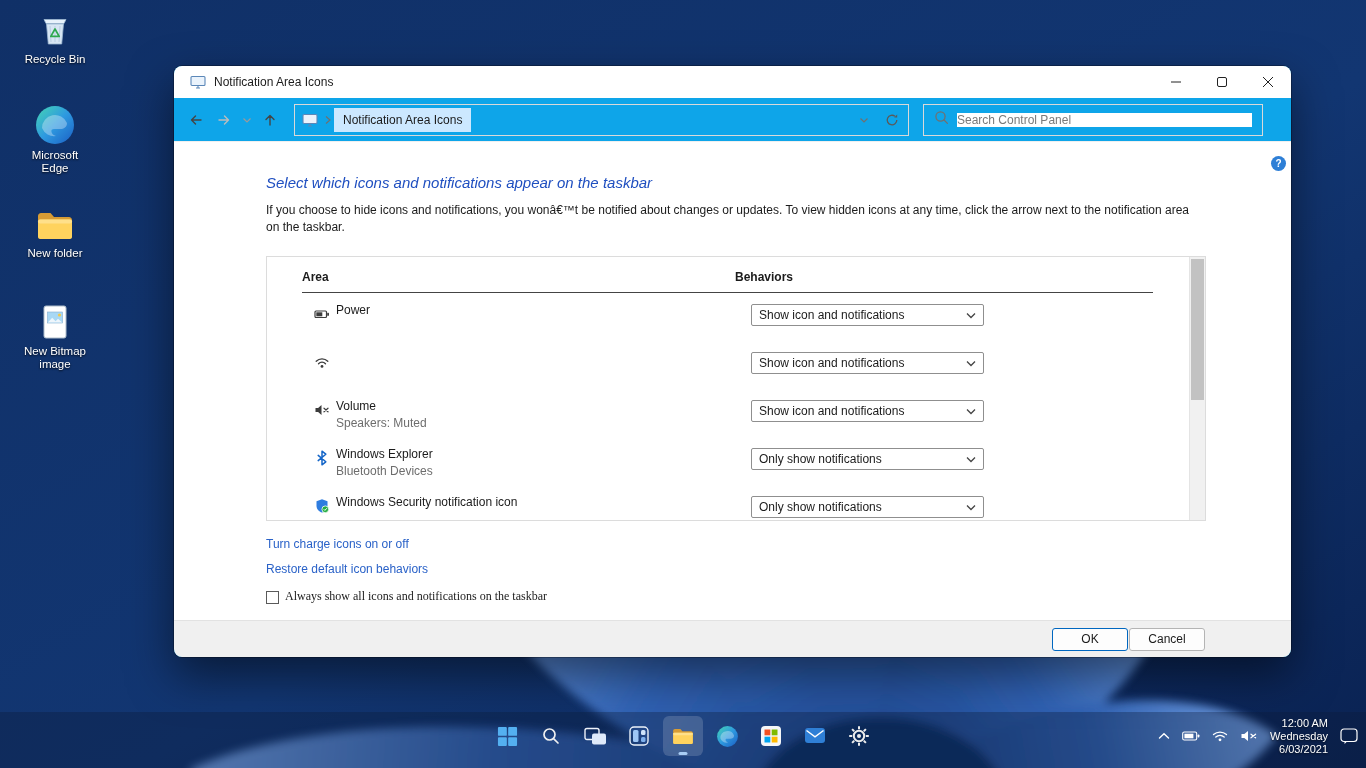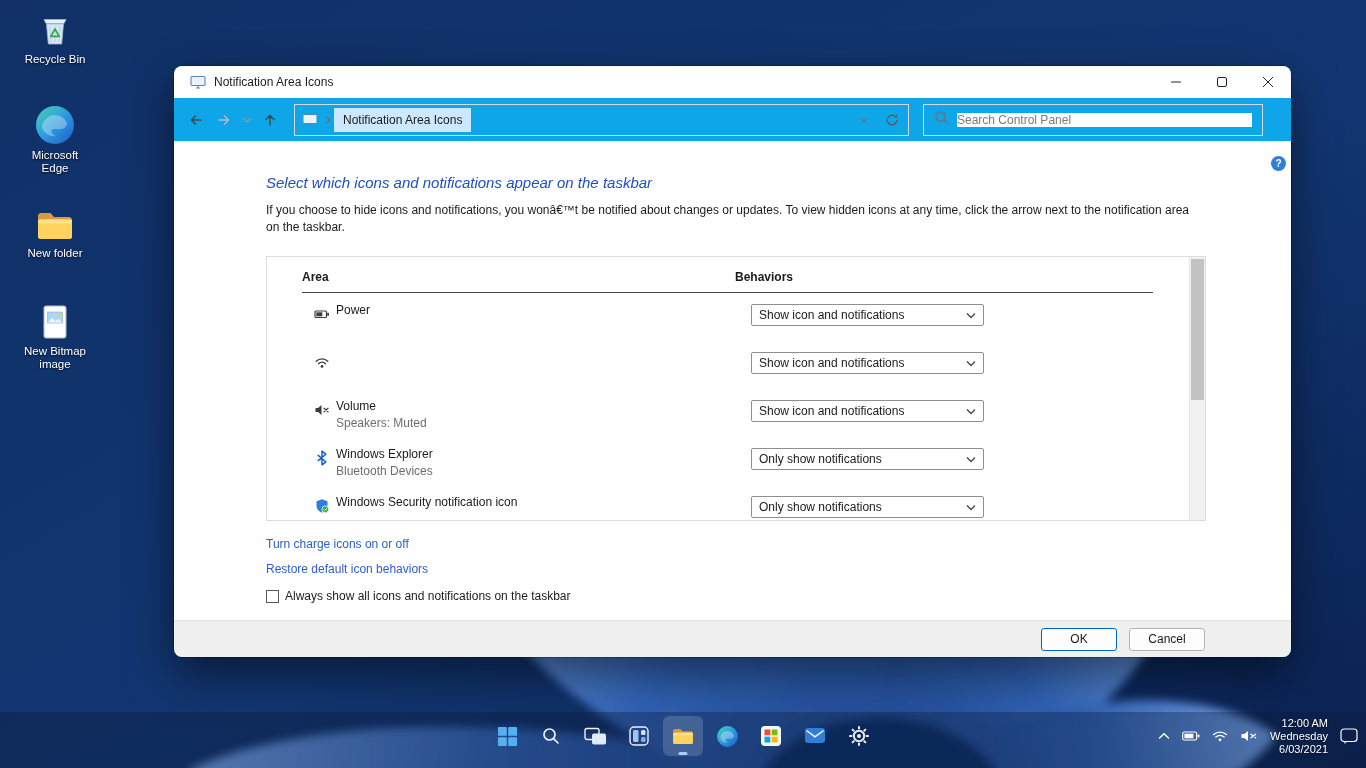--- a/index.html
+++ b/index.html
@@ -52,26 +52,26 @@
   .rtext { margin-left:22px; }
   .rname { font-size:12px; color:#1b1b1b; }
   .rdetail { font-size:12px; color:#6d6d6d; margin-top:3px; }
   .combo { position:absolute; left:484px; top:6px; width:233px; height:22px; border:1px solid #8f8f8f; border-radius:2px;
            background:#fff; display:flex; align-items:center; justify-content:space-between; padding:0 7px; font-size:12px; color:#1b1b1b; }
   .vscroll { position:absolute; top:0; right:0; bottom:0; width:16px; background:#f1f1f1; border-left:1px solid #e4e4e4; }
   .vthumb { position:absolute; left:1px; top:2px; width:13px; height:141px; background:#c2c2c2; }
 
   .link { margin:16px 0 0 92px; font-size:12px; color:#2a62c8; width:fit-content; cursor:pointer; }
   .link + .link { margin-top:11px; }
-  .cbrow { margin:13px 0 0 92px; display:flex; align-items:flex-end; gap:6px; }
+  .cbrow { margin:13px 0 0 92px; display:flex; align-items:flex-end; gap:6px;font-family:Liberation Serif, serif; }
   .cb { width:13px; height:13px; border:1px solid #5a5a5a; background:#fff; flex:none; }
   .cblabel { font-size:12px; color:#1b1b1b; }
 
   .bottombar { flex:none; height:37px; background:#f0f0f0; border-top:1px solid #e2e2e2;
-               display:flex; align-items:center; justify-content:flex-end; gap:12px; padding-right:86px; }
+               display:flex; align-items:center; justify-content:flex-end; gap:1px; padding-right:86px; }
   .btn { min-width:76px; height:23px; font-size:12px; font-family:"Liberation Sans",sans-serif; border-radius:3px;
          background:#fdfdfd; border:1px solid #b4b4b4; color:#1b1b1b; }
   .btn.ok { border:1px solid #0067c0; }
 
   
   .taskbar { position:absolute; left:0; right:0; bottom:0; height:56px; background:rgba(12,25,56,.34); }
   .tb-center { position:absolute; left:50%; top:4px; transform:translateX(-50%); display:flex; gap:4px; }
   .task-icon { width:40px; height:40px; border-radius:6px; display:flex; align-items:center; justify-content:center; position:relative; }
   .task-icon.active { background:rgba(255,255,255,.16); }
   .task-icon.active::after { content:""; position:absolute; bottom:1px; left:50%; transform:translateX(-50%);

